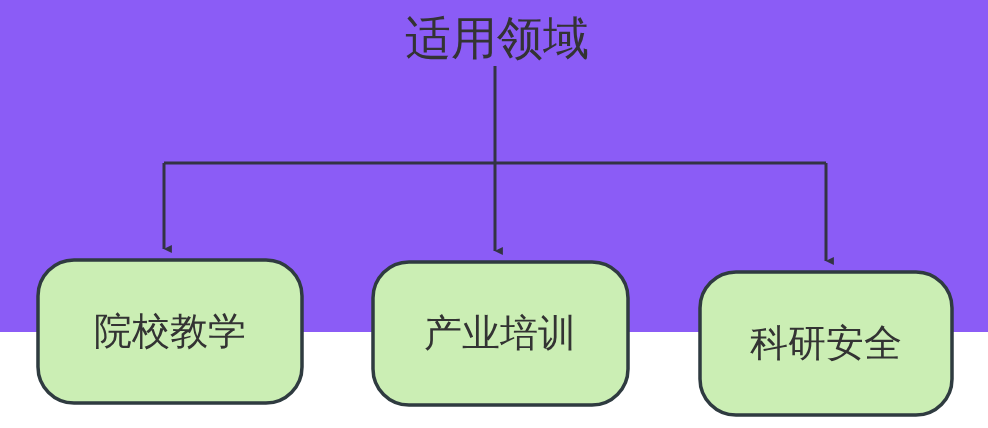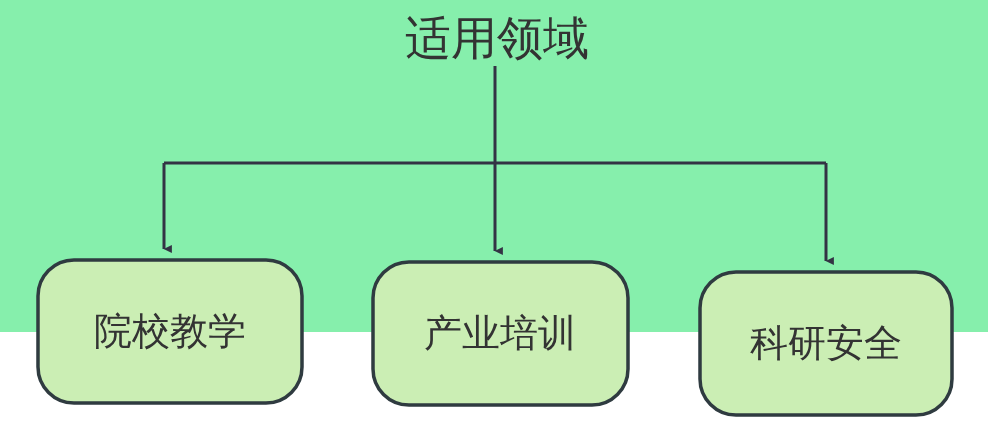--- a/index.html
+++ b/index.html
@@ -10,21 +10,21 @@
   body {
     width: 988px;
     height: 428px;
     overflow: hidden;
     font-family: "DejaVu Sans", "Liberation Sans", sans-serif;
   }
   #diagram-root {
     position: relative;
     width: 988px;
     height: 332px;
-    background: #86efac;
+    background: #8b5cf6;
   }
   #diagram-svg {
     position: absolute;
     left: 0;
     top: 0;
     width: 988px;
     height: 428px;
     display: block;
   }
   .node-label {

